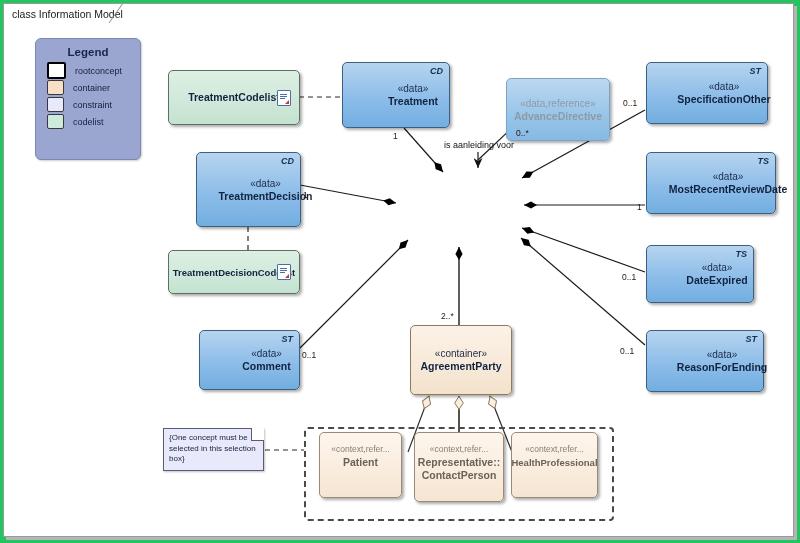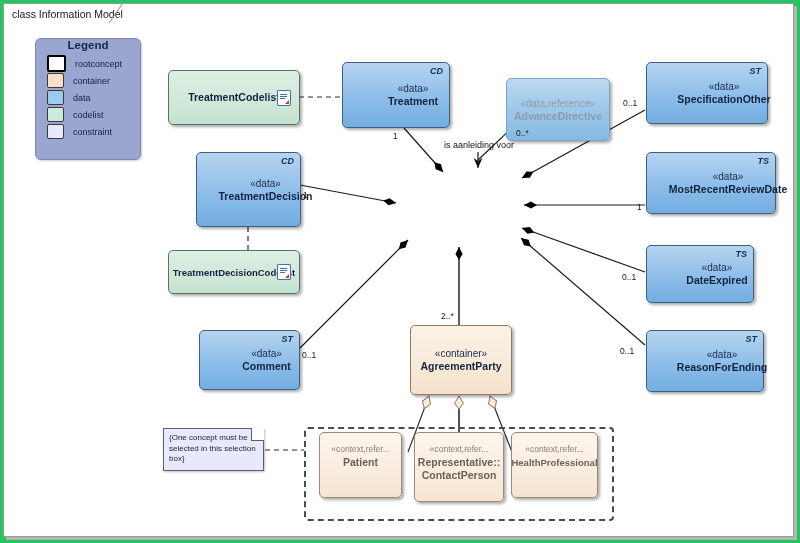--- a/index.html
+++ b/index.html
@@ -79,21 +79,21 @@
   .ref-box .stereo,.ref-box .nm{color:#8e9aa6;}
 
   
   #legend{
     position:absolute;left:35px;top:38px;width:104px;height:120px;
     background:#9aa6cf;border:1px solid #7d89b5;border-radius:6px;z-index:5;
     box-shadow:1px 1px 2px rgba(0,0,0,.2);
   }
   #legend .lg-title{
     text-align:center;font-size:11.5px;font-weight:bold;color:#16264a;
-    margin-bottom:4px;
+    margin-top:7px;margin-bottom:4px;
   }
   #legend .lg-row{display:flex;align-items:center;height:17px;padding-left:11px;}
   #legend .sw{
     width:15px;height:13px;border:1px solid #3a3a3a;border-radius:2px;margin-right:9px;flex:0 0 auto;
   }
   #legend .sw.root{border:2px solid #000;background:#ffffff;}
   #legend .lg-lab{font-size:9px;color:#12223d;}
 
   
   #note{
@@ -217,30 +217,26 @@
     <div class="lg-title">Legend</div>
     <div class="lg-row">
       <span class="sw root"></span>
       <span class="lg-lab">rootconcept</span>
     </div>
     <div class="lg-row">
       <span class="sw" style="background:#f7e0c6"></span>
       <span class="lg-lab">container</span>
     </div>
     <div class="lg-row">
-      <span class="sw" style="background:#9dcbee"></span>
-      <span class="lg-lab">data</span>
+      <span class="sw" style="background:#e8e9fb"></span>
+      <span class="lg-lab">constraint</span>
     </div>
     <div class="lg-row">
       <span class="sw" style="background:#cdeadc"></span>
       <span class="lg-lab">codelist</span>
-    </div>
-    <div class="lg-row">
-      <span class="sw" style="background:#e8e9fb"></span>
-      <span class="lg-lab">constraint</span>
     </div>
   </div>
 
   <div id="selgroup"></div>
 
   <div class="node codelist-box" style="left:168px;top:70px;width:132px;height:55px;">
     <span class="nm">TreatmentCodelist</span>
     <span class="doc-ico">
       <i class="l1"></i>
         <i class="l2"></i>

